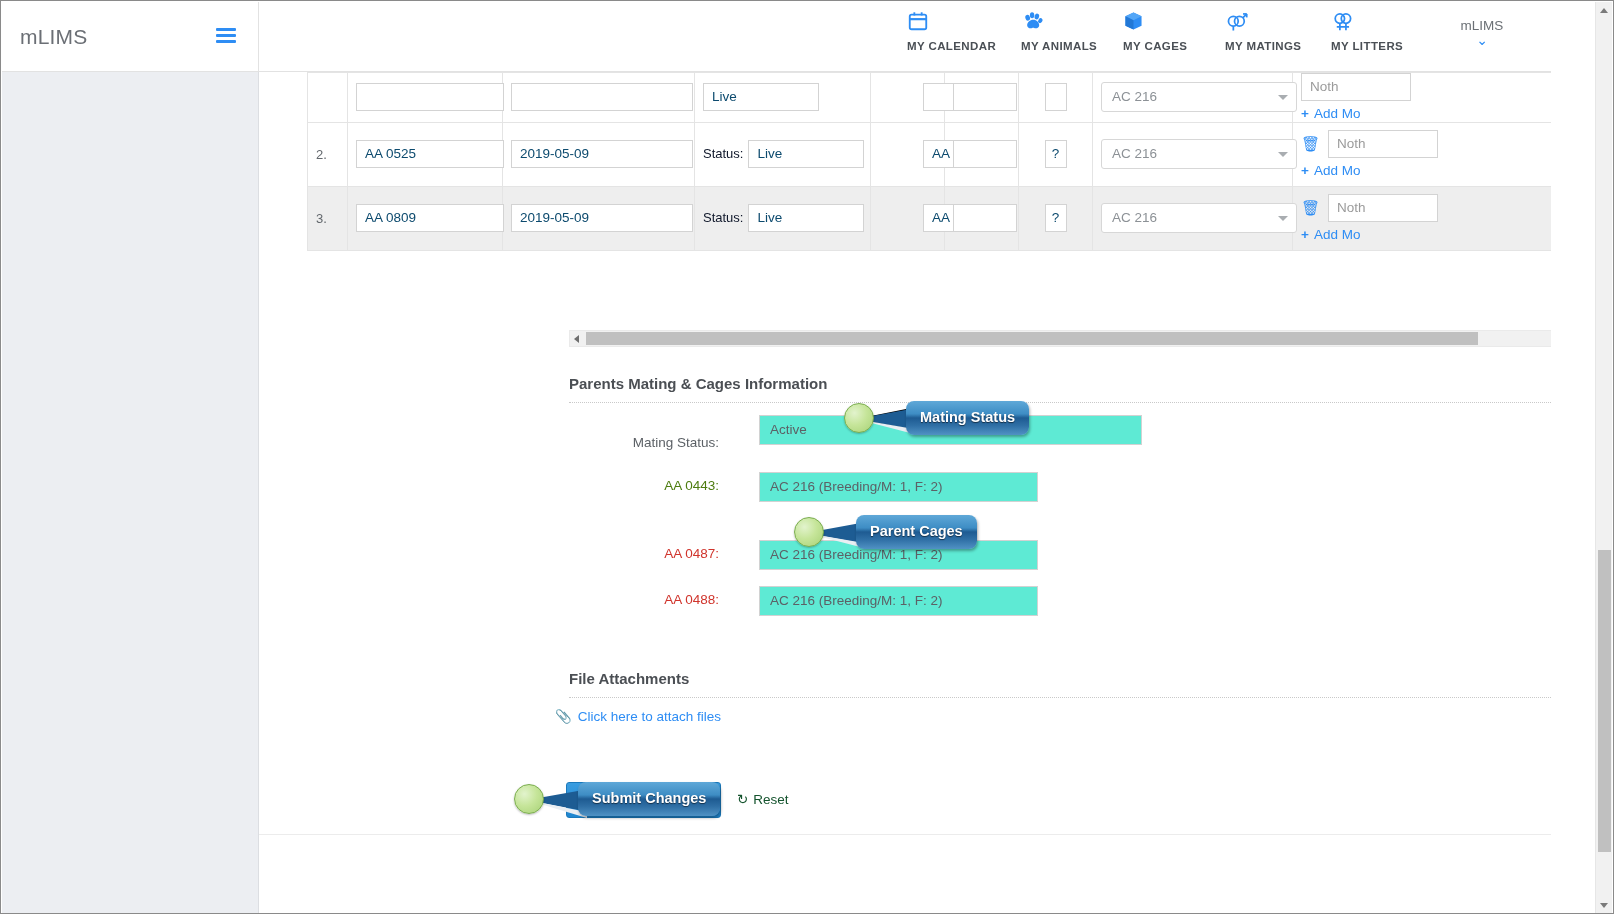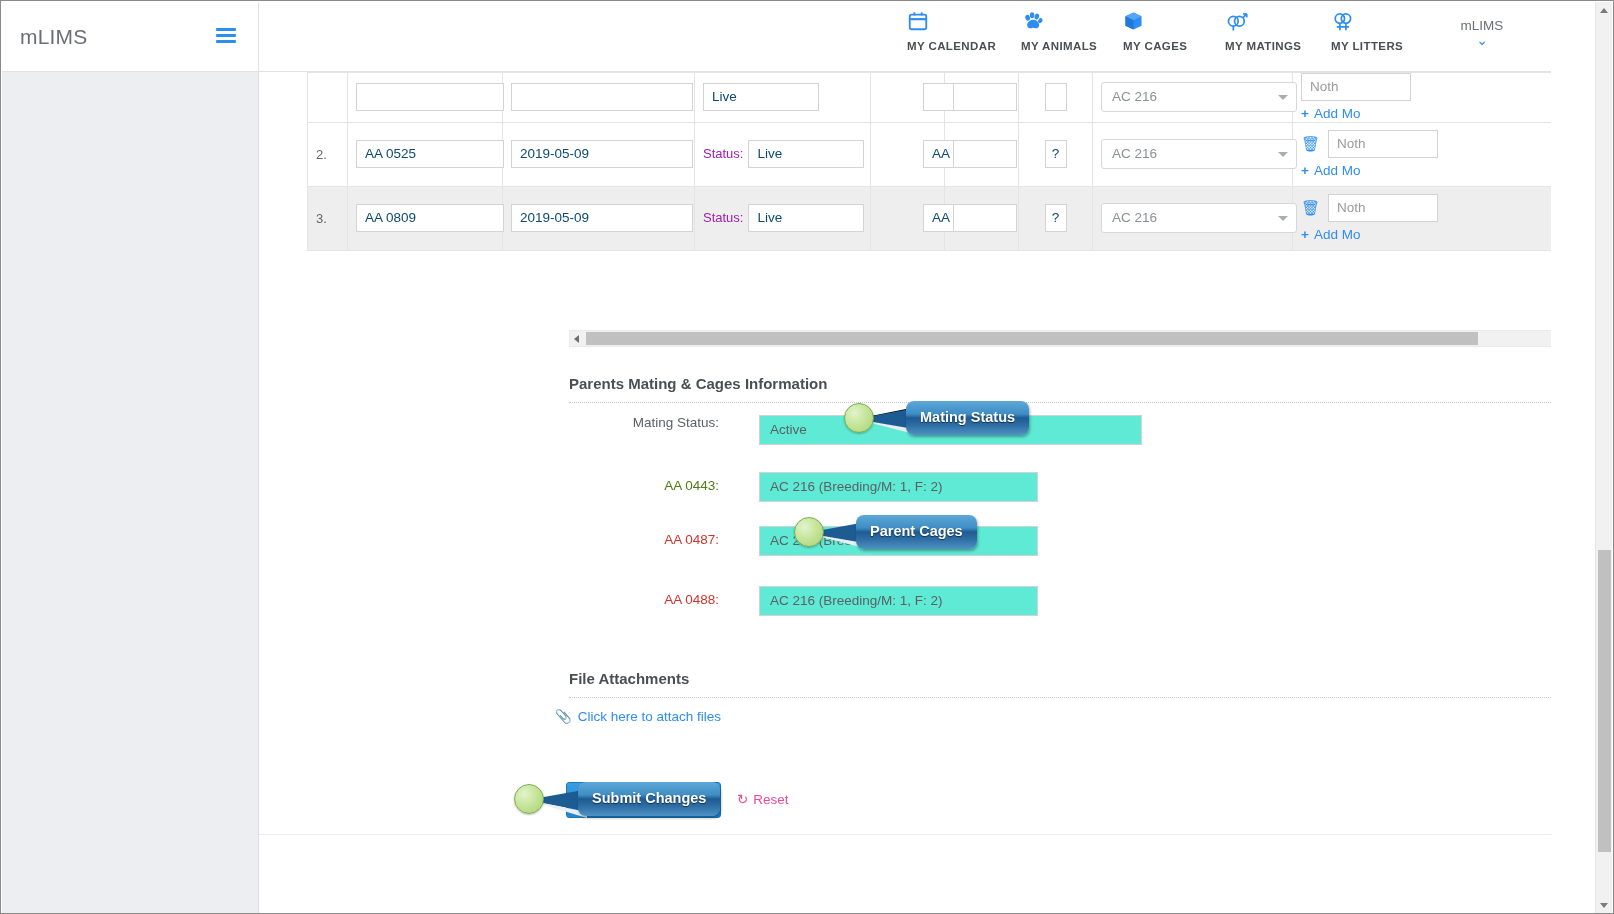--- a/index.html
+++ b/index.html
@@ -133,21 +133,21 @@
     vertical-align: middle;
     white-space: nowrap; overflow: hidden;
   }
   .inp.w-id    { width: 148px; }
   .inp.w-date  { width: 182px; }
   .inp.w-live  { width: 116px; }
   .inp.w-sire  { width: 64px; margin-left: 44px; }
   .inp.w-dam   { width: 64px; }
   .inp.w-sex   { width: 22px; padding: 0 6px; text-align: center; }
   .inp.w-noth  { width: 110px; color: #9b9b9b; }
-  .statlbl { font-size: 13px; color: #a21caf; margin-right: 5px; }
+  .statlbl { font-size: 13px; color: #0f172a; margin-right: 5px; }
 
   .sel {
     position: relative;
     display: inline-block;
     border: 1px solid #d7d7d7; border-radius: 3px;
     background: #fff;
     width: 196px; height: 30px; line-height: 28px;
     padding: 0 24px 0 10px;
     font-size: 13.5px; color: #8c9196;
     vertical-align: middle; white-space: nowrap; overflow: hidden;
@@ -229,21 +229,21 @@
     position: absolute; left: 307px; top: 710px;
     width: 155px; height: 36px;
     background: linear-gradient(#3a9de0, #1f86cf);
     border: 1px solid #1b79bb; border-radius: 3px;
     color: #fff; font-size: 14px; font-weight: bold;
     text-align: center; line-height: 34px;
     cursor: pointer;
   }
   #resetbtn {
     position: absolute; left: 478px; top: 719px;
-    font-size: 13.5px; color: #ec4899; cursor: pointer; white-space: nowrap;
+    font-size: 13.5px; color: #14532d; cursor: pointer; white-space: nowrap;
   }
   #resetbtn .rico { margin-right: 5px; }
 
   
   .callout { position: absolute; }
   .callout .dot {
     position: absolute;
     width: 30px; height: 30px; border-radius: 50%;
     background: radial-gradient(circle at 34% 32%, #e2f3cd 0%, #c6e59a 45%, #a7d175 100%);
     border: 1px solid #7aad4e;
@@ -445,30 +445,30 @@
 
         <div id="hthumb"></div>
       </div>
 
       <div class="section" style="top:303px">
         <div class="sect-title">Parents Mating &amp; Cages Information</div>
         <div class="sect-rule"></div>
       </div>
 
       <div class="frow" style="left:310px; top:343px; width:800px; height:30px">
-        <span class="flabel" style="left:0; top:0">Mating Status:</span>
+        <span class="flabel" style="left:0; top:20px">Mating Status:</span>
         <span class="ftext" style="left:190px; top:0; width:383px">Active</span>
       </div>
 
       <div class="frow" style="left:310px; top:400px; width:800px; height:30px">
         <span class="flabel male" style="left:0; top:6px">AA 0443:</span>
         <span class="ftext" style="left:190px; top:0; width:279px">AC 216 (Breeding/M: 1, F: 2)</span>
       </div>
 
-      <div class="frow" style="left:310px; top:454px; width:800px; height:30px">
+      <div class="frow" style="left:310px; top:468px; width:800px; height:30px">
         <span class="flabel female" style="left:0; top:6px">AA 0487:</span>
         <span class="ftext" style="left:190px; top:0; width:279px">AC 216 (Breeding/M: 1, F: 2)</span>
       </div>
 
       <div class="frow" style="left:310px; top:514px; width:800px; height:30px">
         <span class="flabel female" style="left:0; top:6px">AA 0488:</span>
         <span class="ftext" style="left:190px; top:0; width:279px">AC 216 (Breeding/M: 1, F: 2)</span>
       </div>
 
       <div class="section" style="top:598px">

